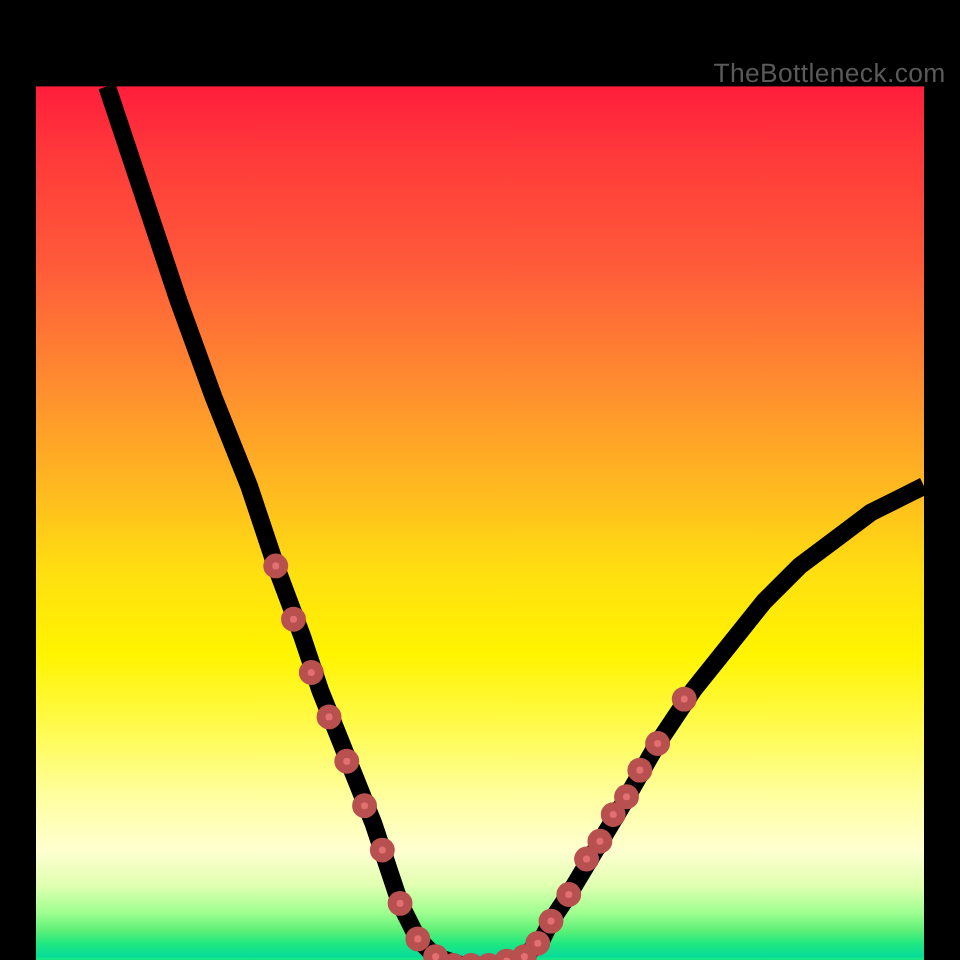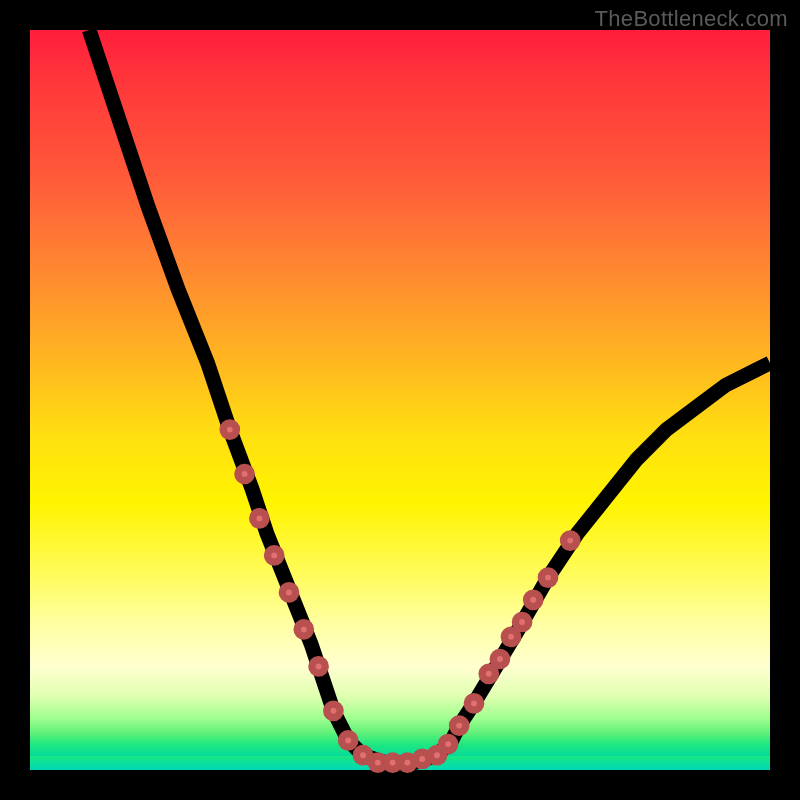--- a/index.html
+++ b/index.html
@@ -9,20 +9,21 @@
     height: 800px;
     overflow: hidden;
     font-family: Arial, Helvetica, sans-serif;
     background: #000;
   }
   .frame {
     position: relative;
     width: 800px;
     height: 704px;
     background: #000;
+    margin-top: 42px;
   }
   .plot-area {
     position: absolute;
     left: 30px;
     top: 30px;
     width: 740px;
     height: 740px;
     background: linear-gradient(
       to bottom,
       #ff1e3c 0%,

